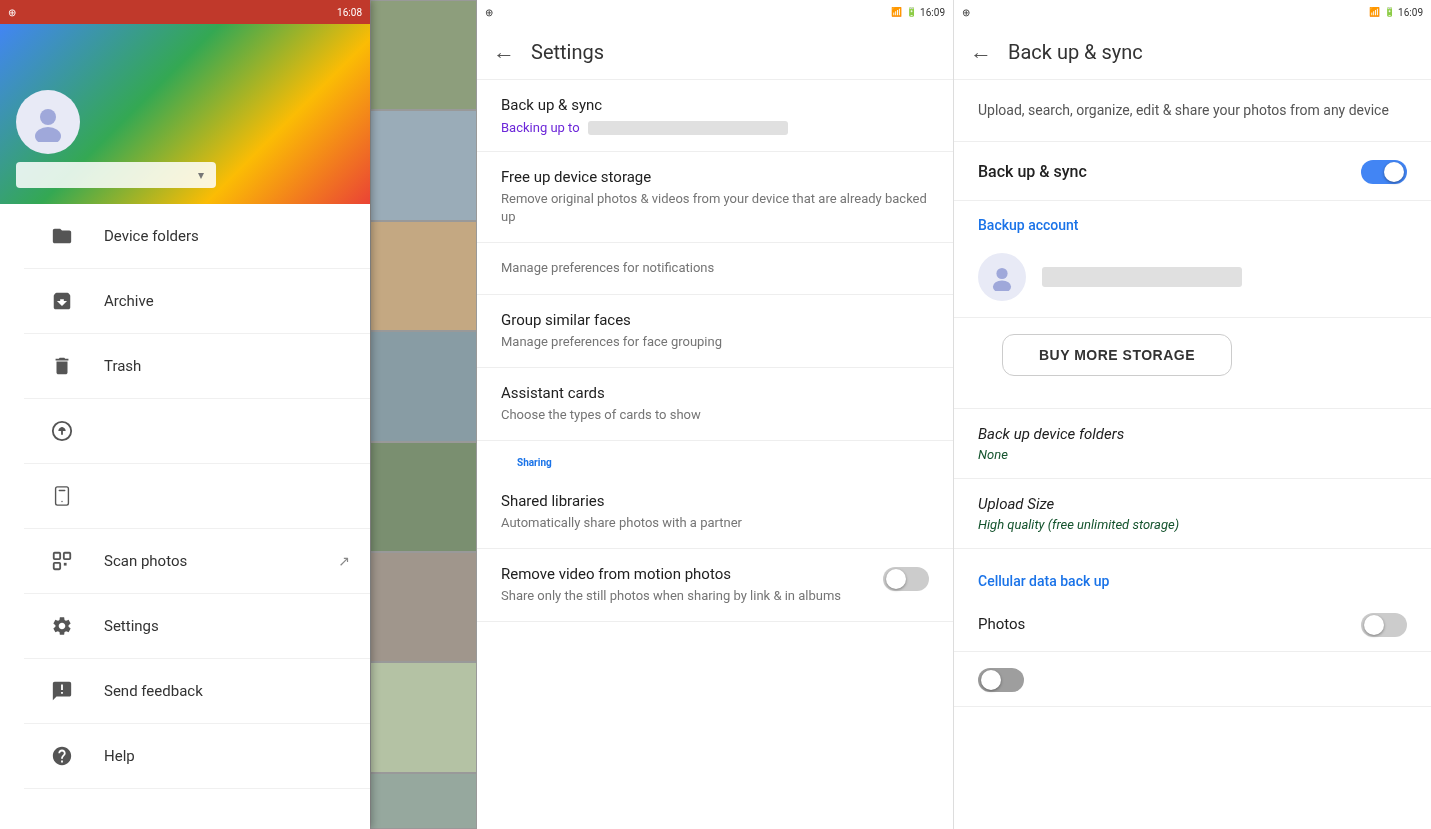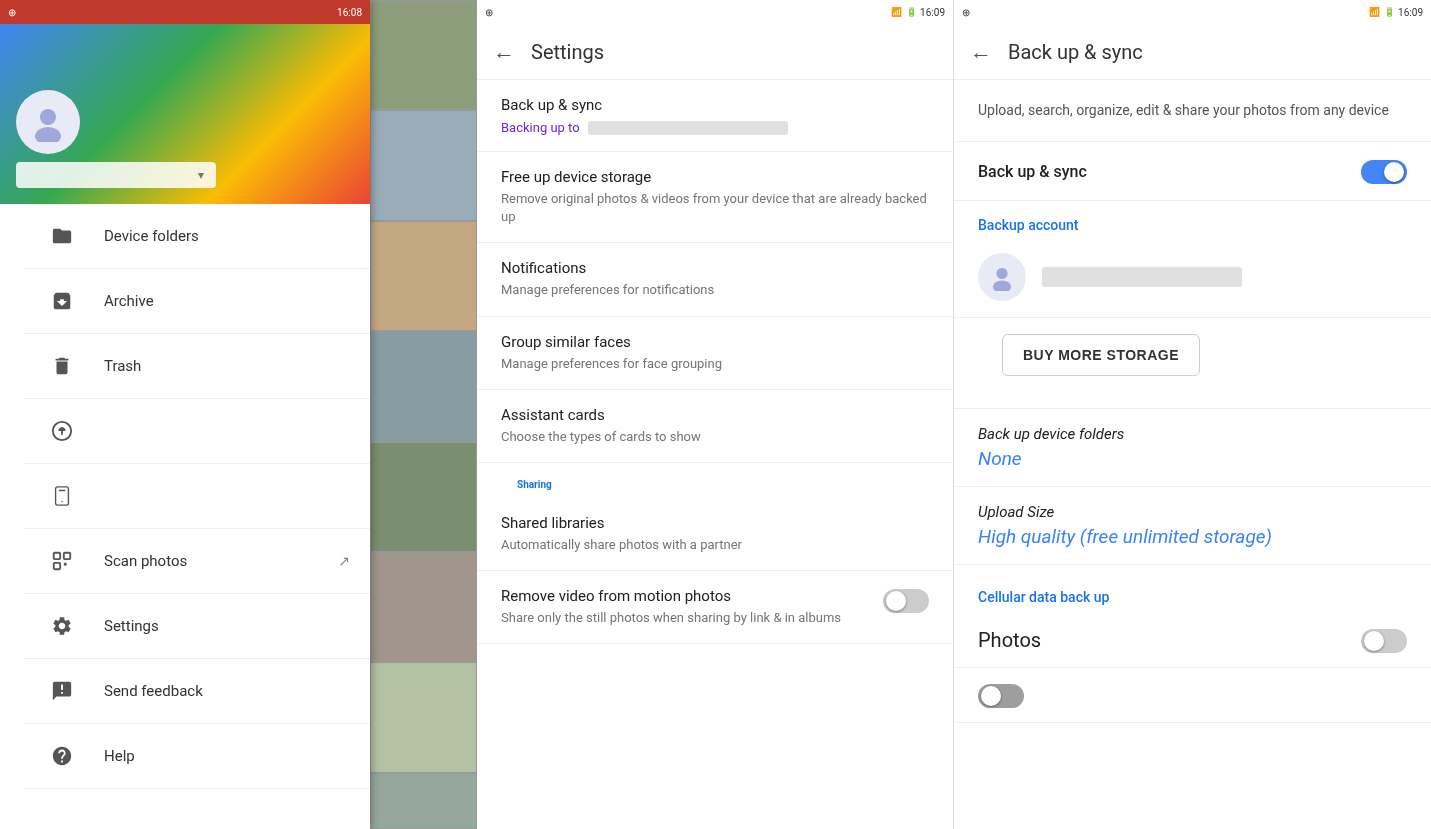--- a/index.html
+++ b/index.html
@@ -346,23 +346,23 @@
 
     .account-name-block {
       height: 20px;
       background: #e0e0e0;
       border-radius: 3px;
       width: 200px;
     }
 
     .buy-storage-btn {
       margin: 16px 24px;
-      padding: 12px 20px;
+      padding: 12px 36px;
       border: 1px solid #ccc;
-      border-radius: 6px;
+      border-radius: 12px;
       background: #fff;
       font-size: 14px;
       font-weight: 600;
       color: #333;
       cursor: pointer;
       letter-spacing: 0.5px;
       display: inline-block;
     }
 
     .detail-row {
@@ -372,38 +372,38 @@
       font-style: italic;
     }
 
     .detail-title {
       font-size: 15px;
       color: #212121;
       margin-bottom: 4px;
     }
 
     .detail-subtitle {
-      font-size: 19px;
-      color: #3b82f6;
+      font-size: 13px;
+      color: #14532d;
     }
 
     .cellular-section {
       padding: 8px 0 0;
     }
 
     .toggle-row-detail {
       display: flex;
       align-items: center;
       padding: 14px 24px;
       border-bottom: 1px solid #eee;
     }
 
     .toggle-row-detail .toggle-label {
       flex: 1;
-      font-size: 20px;
+      font-size: 15px;
       color: #212121;
     }
 
     .status-bar-panel {
       height: 24px;
       background: #fff;
       display: flex;
       align-items: center;
       justify-content: space-between;
       padding: 0 8px;
@@ -564,21 +564,20 @@
         <div class="backing-bar"></div>
       </div>
     </div>
 
     <div class="settings-item">
       <div class="settings-item-title">Free up device storage</div>
       <div class="settings-item-subtitle">Remove original photos &amp; videos from your device that are already backed up</div>
     </div>
 
     <div class="settings-item">
-      <div class="settings-item-title">Notifications</div>
       <div class="settings-item-subtitle">Manage preferences for notifications</div>
     </div>
 
     <div class="settings-item">
       <div class="settings-item-title">Group similar faces</div>
       <div class="settings-item-subtitle">Manage preferences for face grouping</div>
     </div>
 
     <div class="settings-item">
       <div class="settings-item-title">Assistant cards</div>

